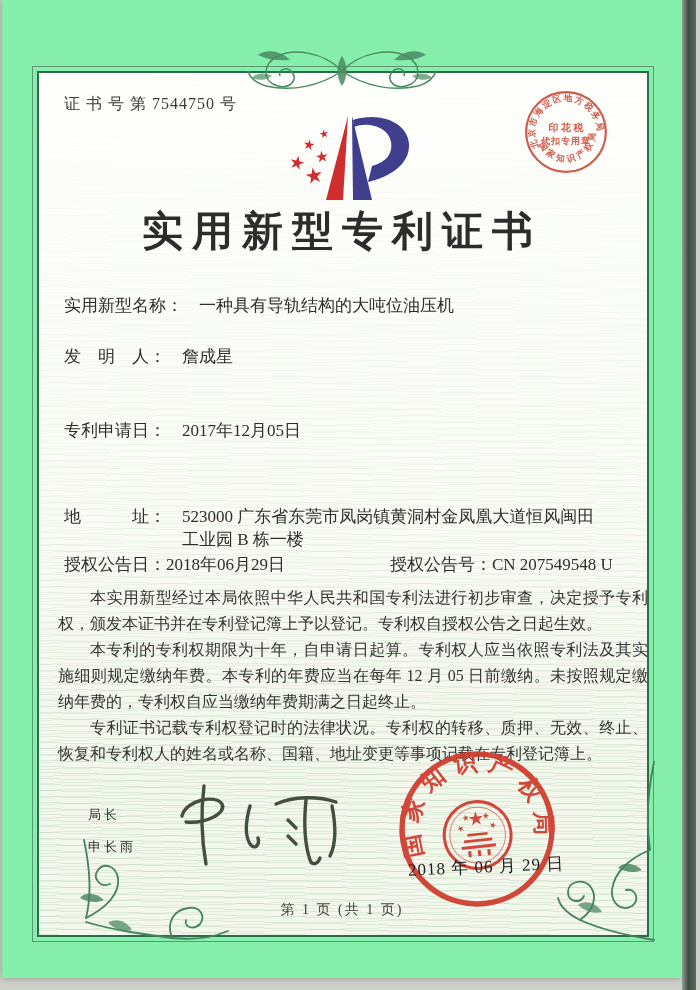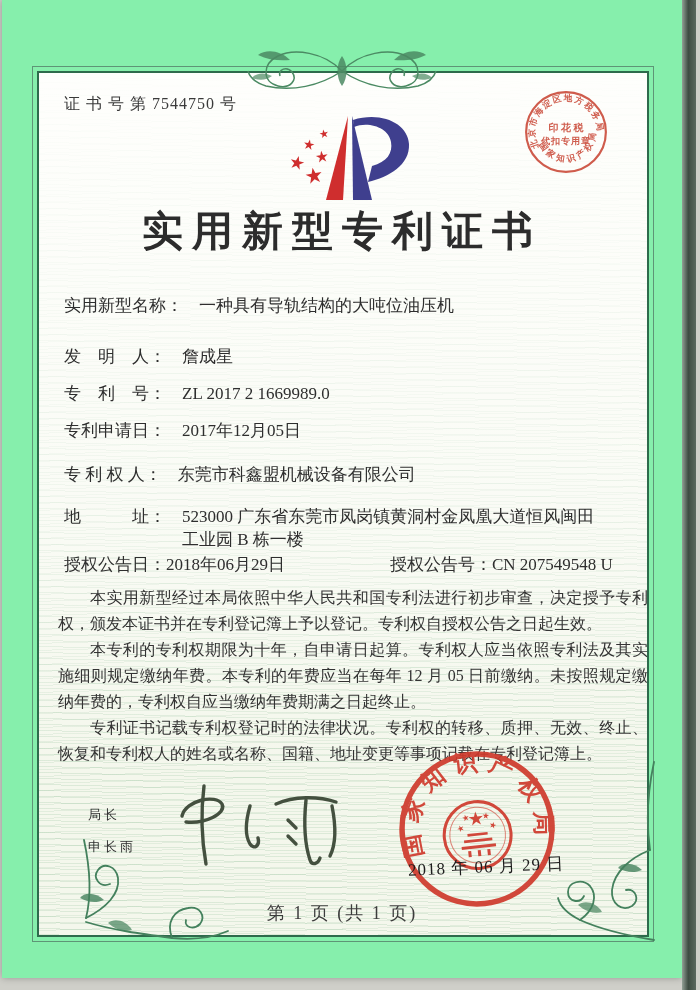--- a/index.html
+++ b/index.html
@@ -43,21 +43,21 @@
   .field { left:62px; width:562px; display:flex; font-size:17px; color:#2e2e2e; line-height:1.35;gap:16px; }
   .flabel { white-space:pre; flex:none; }
   .fvalue { flex:1; }
   .grant-part { font-size:17px; color:#2e2e2e; white-space:pre; }
   .paras { left:56px; top:585px; width:590px; font-size:16px; line-height:26px;
            color:#333; text-align:justify; }
   .paras p { text-indent:2em; }
   .director { font-size:13px; letter-spacing:3px; color:#2e2e2e; }
   .seal-date { left:406px; top:855px; width:170px; font-size:17px; color:#1d1d1d;
                letter-spacing:1px; transform:rotate(-2.5deg); z-index:6; white-space:pre; }
-  .footer { left:0; top:901px; width:680px; text-align:center; font-size:18px;
+  .footer { left:0; top:901px; width:680px; text-align:center; font-size:14px;
             letter-spacing:2px; color:#3c3c3c; }
   svg { display:block; }
 </style>
 </head>
 <body>
 
 <div class="paper">
 
   <div class="frame">
     <div class="frame-inner">
@@ -142,31 +142,23 @@
   <div class="abs title">实用新型专利证书</div>
 
   <div class="abs field" style="top:295px;">
     <span class="flabel">实用新型名称：</span>
     <div class="fvalue">一种具有导轨结构的大吨位油压机</div>
   </div>
   <div class="abs field" style="top:346px;">
     <span class="flabel">发　明　人：</span>
     <div class="fvalue">詹成星</div>
   </div>
-  <div class="abs field" style="top:383px;">
-    <span class="flabel">专　利　号：</span>
-    <div class="fvalue">ZL 2017 2 1669989.0</div>
-  </div>
   <div class="abs field" style="top:420px;">
     <span class="flabel">专利申请日：</span>
     <div class="fvalue">2017年12月05日</div>
-  </div>
-  <div class="abs field" style="top:464px;">
-    <span class="flabel">专 利 权 人：</span>
-    <div class="fvalue">东莞市科鑫盟机械设备有限公司</div>
   </div>
   <div class="abs field" style="top:506px;">
     <span class="flabel">地　　　址：</span>
     <div class="fvalue">
       <span>523000 广东省东莞市凤岗镇黄洞村金凤凰大道恒风闽田</span><br>
       <span>工业园 B 栋一楼</span>
     </div>
   </div>
 
   <span class="abs grant-part" style="left:62px; top:553px;"><span>授权公告日：</span><span>2018年06月29日</span></span>

